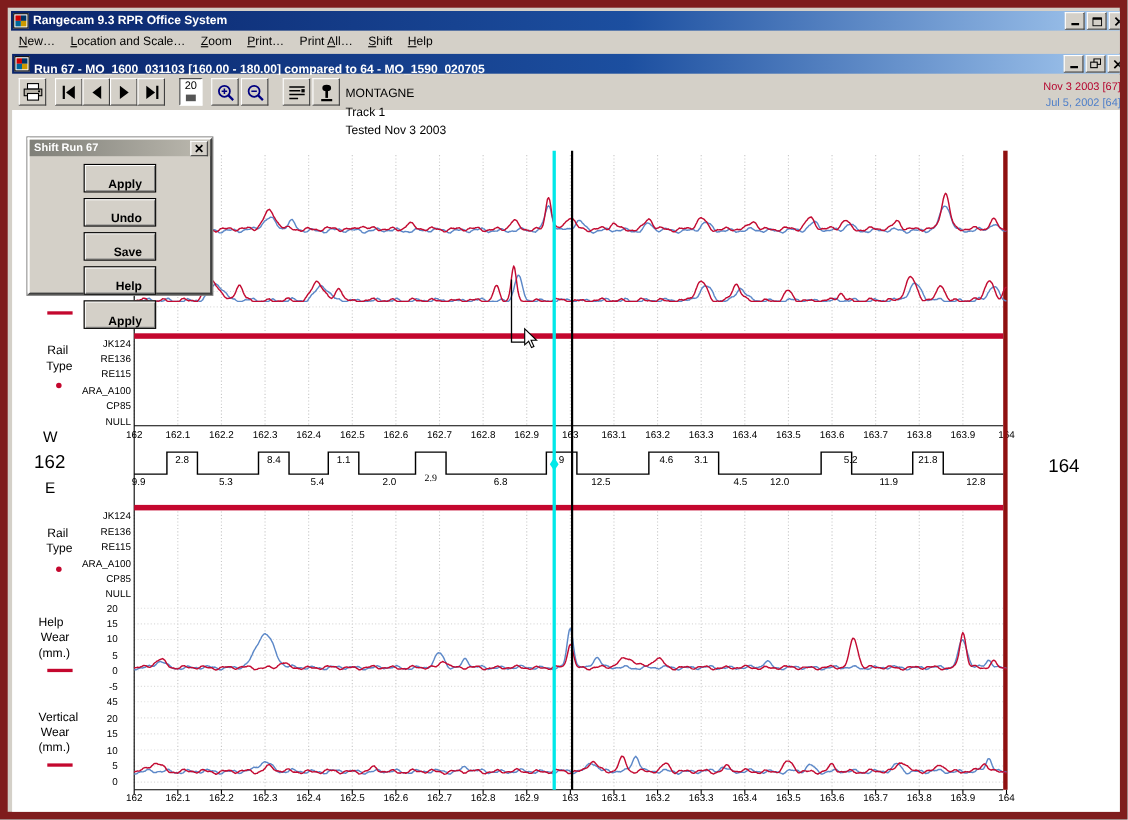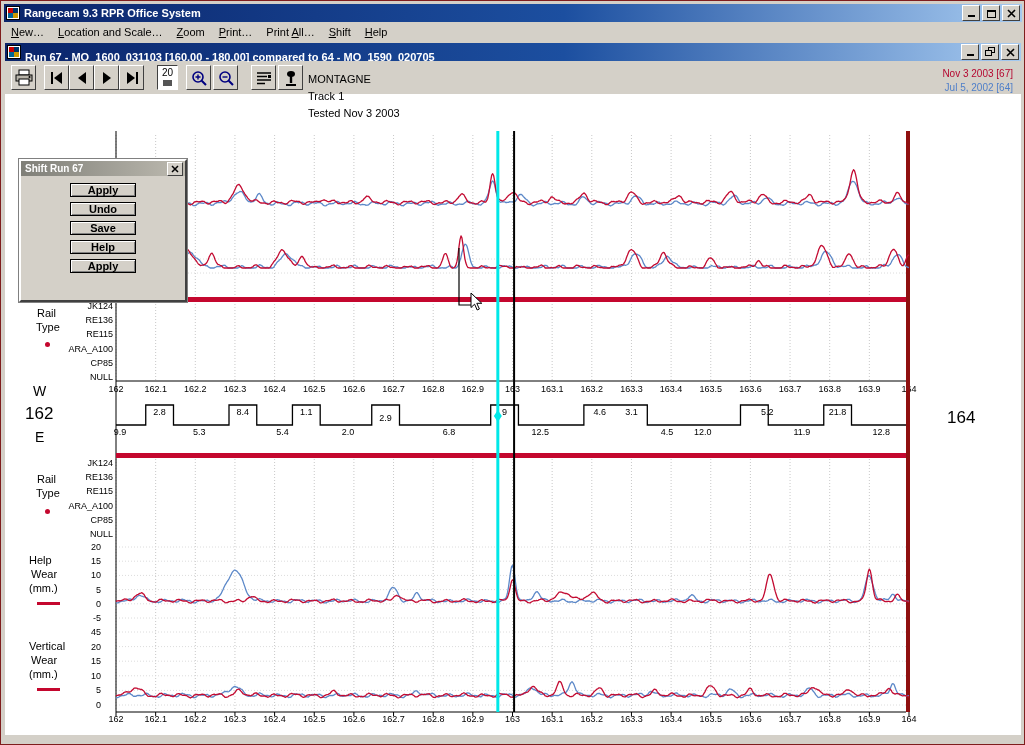--- a/index.html
+++ b/index.html
@@ -1,16 +1,16 @@
 <!DOCTYPE html>
 <html><head>
 <meta charset="utf-8">
 <style>
   html,body{margin:0;padding:0;background:#808080;}
-  #app{position:relative;width:1025px;height:745px;background:#d4d0c8;font-family:"Liberation Sans",sans-serif;overflow:hidden;border:1px solid #7f1d1d;box-sizing:border-box;}
+  #app{position:relative;width:1025px;height:745px;background:#d4d0c8;font-family:"Liberation Sans",sans-serif;overflow:hidden;border:7px solid #7f1d1d;box-sizing:border-box;}
   .titlebar{position:absolute;left:3px;top:3px;width:1018px;height:18px;background:linear-gradient(90deg,#0a246a,#1c4fa0 55%,#a6caf0);display:flex;align-items:center;padding:0 2px;box-sizing:border-box;}
   .titlebar .title{color:#fff;font-weight:bold;font-size:11px;margin-left:4px;flex:1;white-space:nowrap;overflow:hidden;}
   .appicon{width:14px;height:14px;display:inline-block;position:relative;background:#fff;border:1px solid #000;box-sizing:border-box;}
   .appicon i{position:absolute;width:5px;height:5px;}
   .appicon .q1{left:1px;top:1px;background:#c00;} .appicon .q2{right:1px;top:1px;background:#036;}
   .appicon .q3{left:1px;bottom:1px;background:#069;} .appicon .q4{right:1px;bottom:1px;background:#c90;}
   .winbtn{width:16px;height:14px;background:#d4d0c8;border:1px solid;border-color:#fff #404040 #404040 #fff;margin-left:2px;display:flex;align-items:center;justify-content:center;flex:0 0 auto;cursor:default;}
   .menubar{position:absolute;left:3px;top:21px;width:1018px;height:20px;background:#d4d0c8;display:flex;align-items:center;font-size:11px;}
   .menu-item{padding:3px 7px;color:#000;}
   .childbar{position:absolute;left:4px;top:42px;width:1016px;height:18px;background:linear-gradient(90deg,#0a246a,#1c4fa0 55%,#a6caf0);display:flex;align-items:center;padding:0 2px;box-sizing:border-box;}
@@ -23,25 +23,25 @@
   .scale-notch{width:9px;height:6px;background:#555;margin-top:1px;}
   .chartbg{position:absolute;left:4px;top:93px;width:1016px;height:641px;background:#fff;}
   #labels .lbl{position:absolute;font-size:11px;color:#000;white-space:nowrap;line-height:11px;}
   .tick{font-size:9px !important;line-height:10px !important;}
   .anchor-c{transform:translateX(-50%);} .anchor-r{transform:translateX(-100%);}
   .big{font-size:17px !important;line-height:18px !important;}
   .bigwe{font-size:14px !important;line-height:15px !important;}
   .reddash{position:absolute;width:23px;height:3px;background:#c4072e;}
   .reddot{position:absolute;width:5px;height:5px;border-radius:50%;background:#c4072e;}
   #overlay{position:absolute;left:0;top:0;pointer-events:none;}
-  .dialog{position:absolute;left:18px;top:118px;width:168px;height:143px;background:#d4d0c8;border:2px solid;border-color:#fff #404040 #404040 #fff;box-shadow:0 0 0 1px #808080;box-sizing:border-box;margin-top:40px;}
+  .dialog{position:absolute;left:18px;top:118px;width:168px;height:143px;background:#d4d0c8;border:2px solid;border-color:#fff #404040 #404040 #fff;box-shadow:0 0 0 1px #808080;box-sizing:border-box;}
   .dlg-title{height:15px;background:linear-gradient(90deg,#7f7f78,#bdbab0);display:flex;align-items:center;padding:0 2px 0 4px;}
   .dlg-title .t{color:#fff;font-weight:bold;font-size:10px;flex:1;}
   .dlg-close{width:14px;height:12px;background:#d4d0c8;border:1px solid;border-color:#fff #404040 #404040 #fff;display:flex;align-items:center;justify-content:center;}
-  .dlg-btn{display:block;width:66px;height:14px;margin:5px auto 0;background:#d4d0c8;border:1px solid #000;box-shadow:inset 1px 1px 0 #fff,inset -1px -1px 0 #808080;font-family:"Liberation Sans",sans-serif;font-size:11px;font-weight:bold;color:#000;text-align:center;padding:0;}
+  .dlg-btn{display:block;width:66px;height:14px;margin:5px auto 0;background:#d4d0c8;border:1px solid #000;box-shadow:inset 1px 1px 0 #fff,inset -1px -1px 0 #808080;font-family:"Liberation Sans",sans-serif;font-size:11px;font-weight:bold;color:#000;text-align:right;padding:12px;}
   .dlg-btn:first-child{margin-top:7px;}
   .hdrlbl{position:absolute;font-size:11px;color:#000;white-space:nowrap;}
   .legendlbl{position:absolute;font-size:10px;white-space:nowrap;transform:translateX(-100%);}
 </style>
 </head>
 <body>
 
 <div id="app">
 
   <div class="titlebar">
@@ -279,21 +279,21 @@
       <div class="lbl tick anchor-r" style="left: 100px; top: 699px;">0</div>
       <div class="lbl tick anchor-r" style="left: 100px; top: 253px;">0</div>
       <div class="lbl tick anchor-r" style="left: 100px; top: 267px;">-5</div>
       <div class="lbl tick anchor-c" style="left: 118.965px; top: 426px;">9.9</div>
       <div class="lbl tick anchor-c" style="left: 158.615px; top: 406px;">2.8</div>
       <div class="lbl tick anchor-c" style="left: 198.265px; top: 426px;">5.3</div>
       <div class="lbl tick anchor-c" style="left: 241.88px; top: 406px;">8.4</div>
       <div class="lbl tick anchor-c" style="left: 281.53px; top: 426px;">5.4</div>
       <div class="lbl tick anchor-c" style="left: 305.32px; top: 406px;">1.1</div>
       <div class="lbl tick anchor-c" style="left: 346.952px; top: 426px;">2.0</div>
-      <div class="lbl tick anchor-c" style="left: 384.62px; top: 412px;">2.9</div>
+      <div class="lbl tick anchor-c" style="left: 384.62px; top: 422px; font-family: Liberation Serif, serif;">2.9</div>
       <div class="lbl tick anchor-c" style="left: 448.06px; top: 426px;">6.8</div>
       <div class="lbl tick anchor-c" style="left: 503.57px; top: 406px;">9</div>
       <div class="lbl tick anchor-c" style="left: 539.255px; top: 426px;">12.5</div>
       <div class="lbl tick anchor-c" style="left: 598.73px; top: 406px;">4.6</div>
       <div class="lbl tick anchor-c" style="left: 630.45px; top: 406px; text-align: center;">3.1</div>
       <div class="lbl tick anchor-c" style="left: 666.135px; top: 426px;">4.5</div>
       <div class="lbl tick anchor-c" style="left: 701.82px; top: 426px;">12.0</div>
       <div class="lbl tick anchor-c" style="left: 753.365px; top: 406px; margin-left: 13px;">5.2</div>
       <div class="lbl tick anchor-c" style="left: 800.945px; top: 426px;">11.9</div>
       <div class="lbl tick anchor-c" style="left: 836.63px; top: 406px;">21.8</div>

